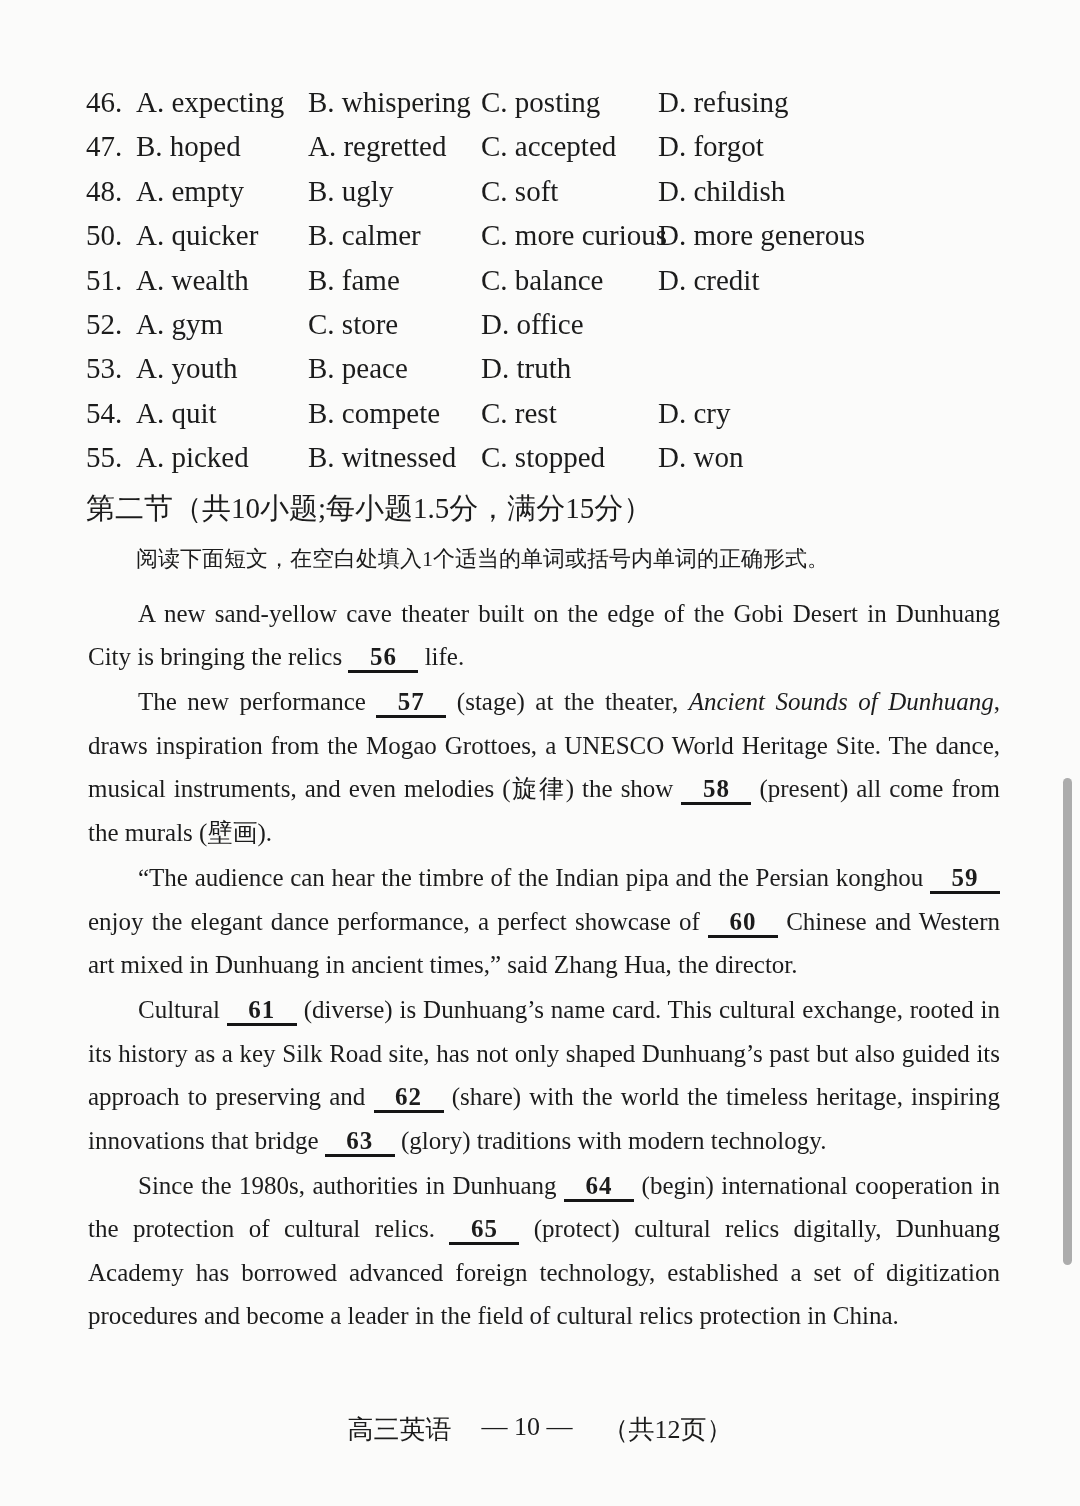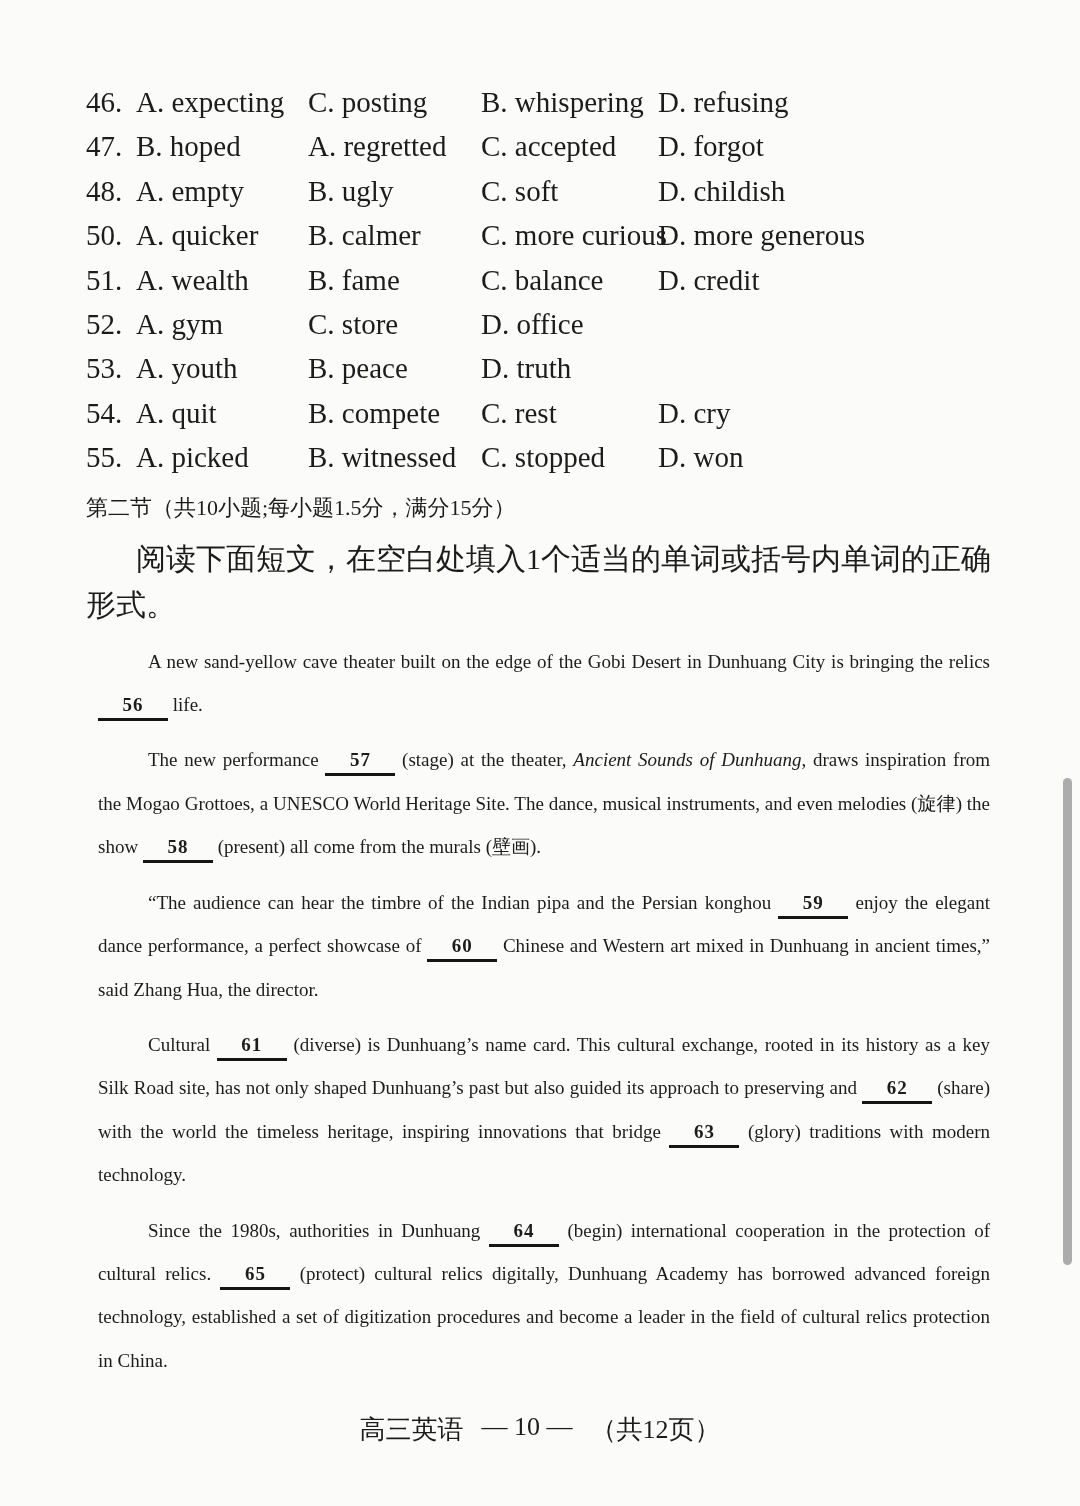--- a/index.html
+++ b/index.html
@@ -17,48 +17,48 @@
   .opt-row {
     display:grid;
     grid-template-columns:50px 172px 173px 177px 1fr;
     line-height:44.4px;
     font-size:29px;
     white-space:nowrap;
   }
   .opt-row .cell { overflow:visible; }
 
   
-  .sec-heading { font-size:22px; line-height:48px; margin-top:4px; }
-  .instruction { font-size:30px; line-height:46px; text-indent:50px; margin:4px 0 10px 0; }
+  .sec-heading { font-size:29px; line-height:48px; margin-top:4px; }
+  .instruction { font-size:22px; line-height:46px; text-indent:50px; margin:4px 0 10px 0; }
 
   
   .para {
-    margin:12px;
-    font-size:19px;
+    margin:2px;
+    font-size:25px;
     line-height:43.4px;
     text-align:justify;
     text-indent:50px;
   }
   .para em { }
   .blank {
     display:inline-block;
     min-width:62px;
     text-align:center;
     border-bottom:3px solid #151515;
     font-weight:700;
     line-height:26px;
     padding:0 4px;
     letter-spacing:1px;
     text-indent:0;
   }
 
   
   .footer {
     position:absolute; left:0; right:0; top:1412px;
-    display:flex; justify-content:center; gap:18px;
+    display:flex; justify-content:center; gap:30px;
     font-size:26px;
   }
 
   
   .scroll-thumb {
     position:absolute;
     right:8px; top:778px;
     width:9px; height:487px;
     background:#acacac;
     border-radius:5px;
@@ -66,22 +66,22 @@
 </style>
 </head>
 <body>
 
 <div class="content">
 
   <div>
     <div class="opt-row">
       <span class="cell">46.</span>
       <span class="cell">A. expecting</span>
+      <span class="cell">B. whispering</span>
       <span class="cell">C. posting</span>
-      <span class="cell">B. whispering</span>
       <span class="cell">D. refusing</span>
     </div>
     <div class="opt-row">
       <span class="cell">47.</span>
       <span class="cell">B. hoped</span>
       <span class="cell">A. regretted</span>
       <span class="cell">C. accepted</span>
       <span class="cell">D. forgot</span>
     </div>
     <div class="opt-row">

